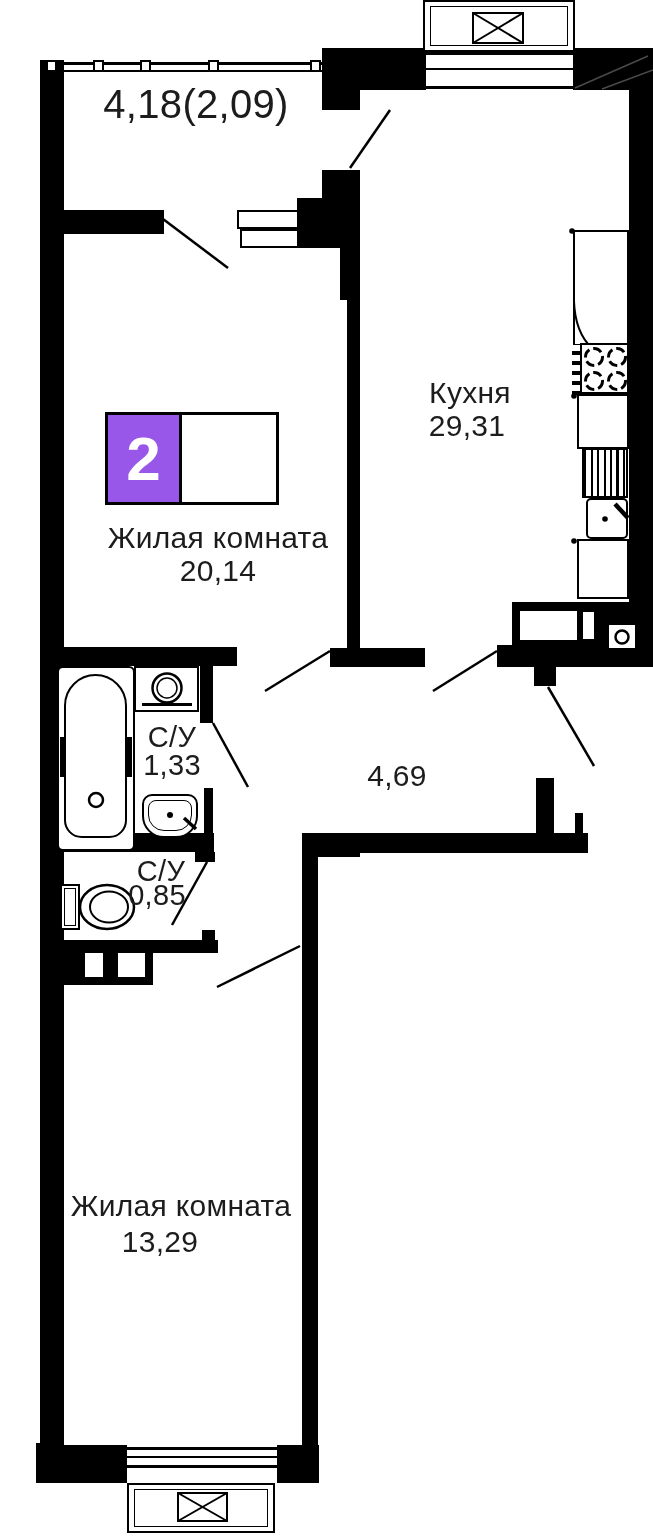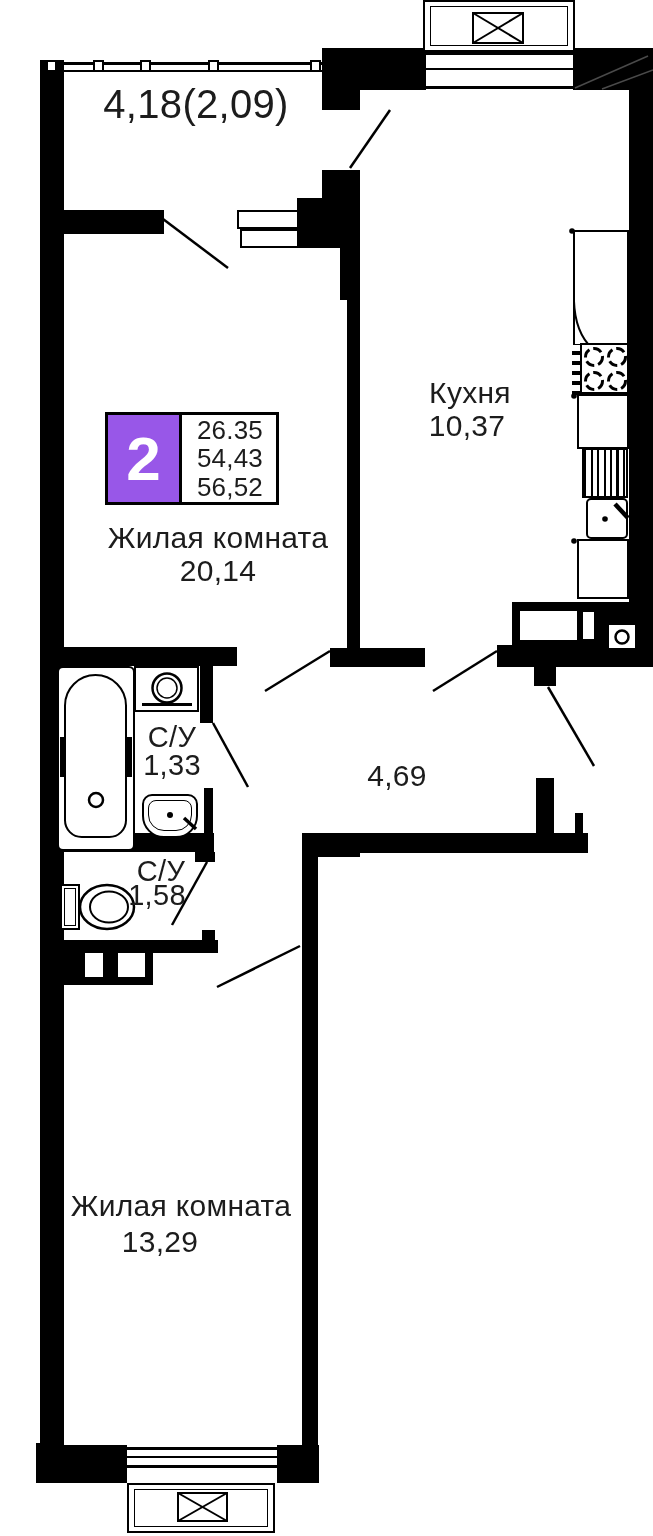--- a/index.html
+++ b/index.html
@@ -188,38 +188,33 @@
       <circle cx="170" cy="815" r="3" fill="#000"></circle>
       <line x1="184" y1="818" x2="196" y2="829" stroke="#000" stroke-width="3.5"></line>
       <ellipse cx="107" cy="907" rx="27" ry="22" stroke="#000" stroke-width="2.5" fill="#fff"></ellipse>
       <ellipse cx="109" cy="907" rx="19" ry="15.5" stroke="#000" stroke-width="2" fill="none"></ellipse>
     </g>
   </svg>
 
   <div class="room-label dim-label" style="left:196px;top:104px">4,18(2,09)</div>
 
   <div class="room-label" style="left:470px;top:392px">Кухня</div>
-  <div class="room-label" style="left:467px;top:425px">10,37</div>
+  <div class="room-label" style="left:467px;top:425px">29,31</div>
 
   <div class="room-label" style="left:218px;top:537px">Жилая комната</div>
   <div class="room-label" style="left:218px;top:570px">20,14</div>
 
   <div class="room-label su-label" style="left:172px;top:738px">С/У</div>
   <div class="room-label su-label" style="left:172px;top:766px">1,33</div>
 
   <div class="room-label" style="left:397px;top:775px">4,69</div>
 
   <div class="room-label su-label" style="left:161px;top:872px">С/У</div>
-  <div class="room-label su-label" style="left:157px;top:896px">1,58</div>
+  <div class="room-label su-label" style="left:157px;top:896px">0,85</div>
 
   <div class="room-label" style="left:181px;top:1205px">Жилая комната</div>
   <div class="room-label" style="left:160px;top:1241px">13,29</div>
 
   <div id="badge">
     <div class="num">2</div>
-    <div class="vals">
-      <span>26.35</span>
-      <span>54,43</span>
-      <span>56,52</span>
-    </div>
   </div>
 
 </div>
 
 </body></html>

